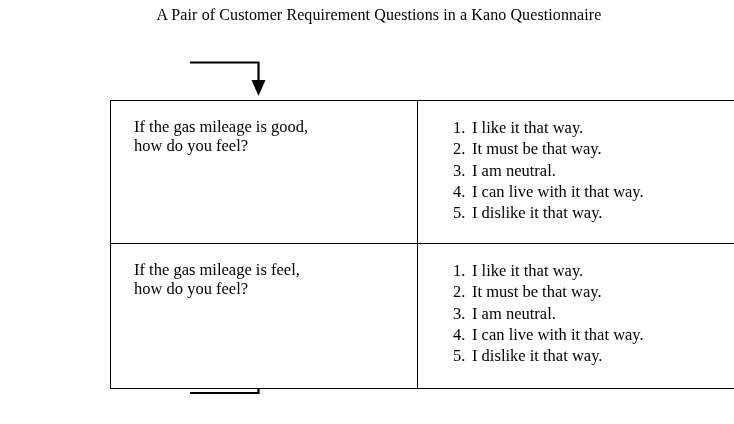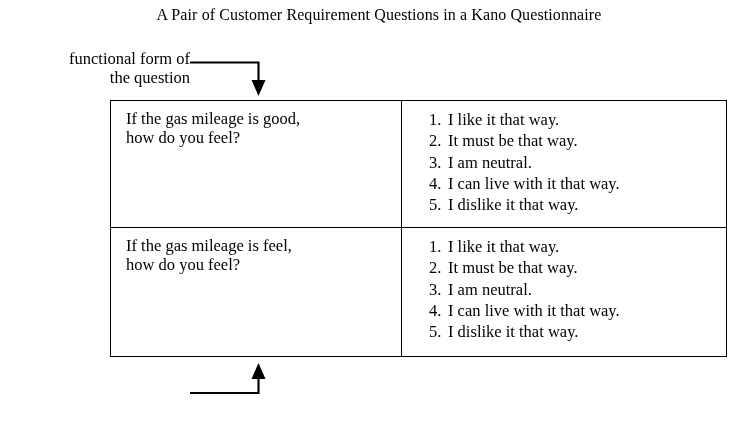--- a/index.html
+++ b/index.html
@@ -70,21 +70,21 @@
     position: absolute;
     left: 98px;
     top: 100px;
     width: 614px;
     border-collapse: collapse;
     table-layout: fixed;
   }
   .kano-table td {
     border: 1.6px solid #000000;
     vertical-align: top;
-    padding: 0;
+    padding: 8px;
     background: #ffffff;
   }
   .col-question { width: 290px; }
   .col-answers  { width: 324px; }
 
   .row-1 td { height: 126px; }
   .row-2 td { height: 128px; }
 
   .question-text {
     font-size: 16.5px;
@@ -112,22 +112,20 @@
     text-align: left;
   }
 </style>
 </head>
 <body>
 
 <div id="figure">
 
   <div class="figure-title">A Pair of Customer Requirement Questions in a Kano Questionnaire</div>
 
-  <div class="callout callout-functional">functional form of
-the question</div>
 
 
   <svg id="leaders" viewBox="0 0 734 424" width="734" height="424">
 
     <g>
       <path d="M 178 62.5 L 246.5 62.5 L 246.5 83" fill="none" stroke="#000000" stroke-width="2.2"></path>
       <polygon points="246.5,96 239.5,80 253.5,80" fill="#000000"></polygon>
     </g>
 
     <g>

